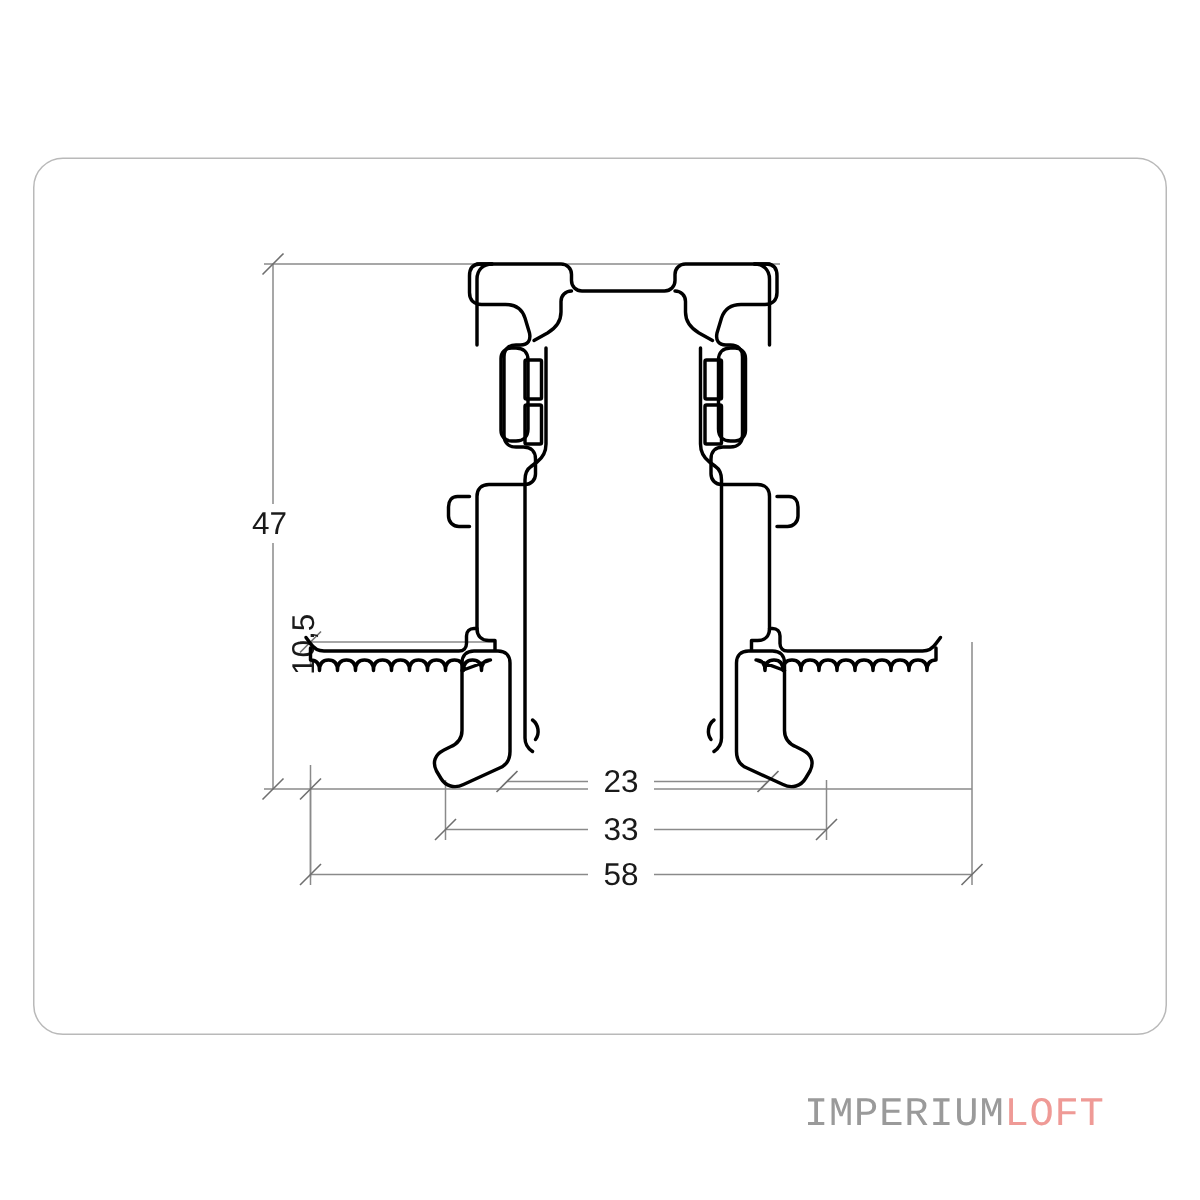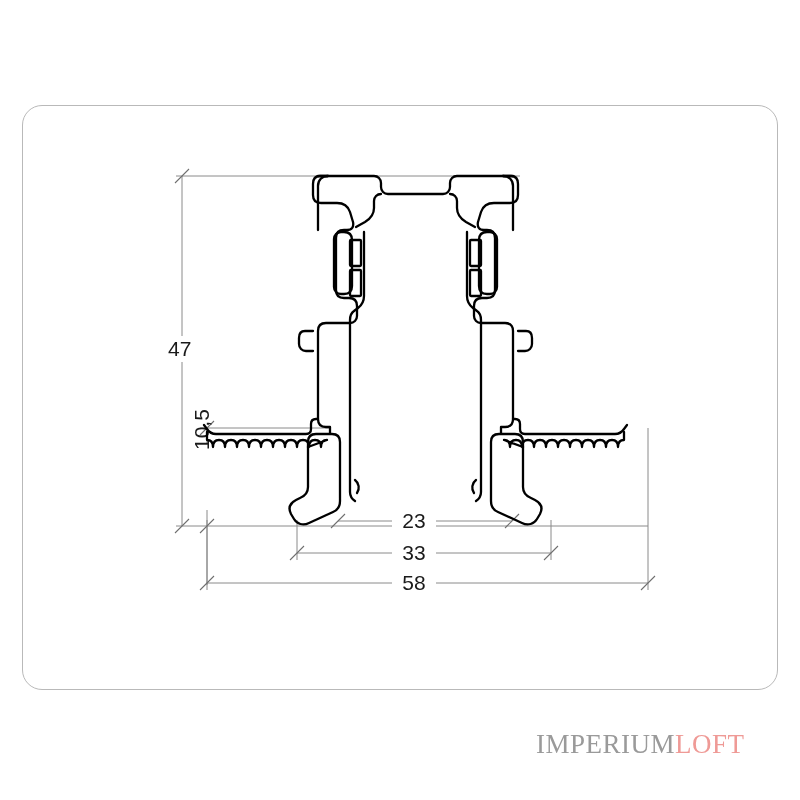--- a/index.html
+++ b/index.html
@@ -44,21 +44,21 @@
 
   
   #logo {
     position: absolute;
     left: 536px;
     top: 729px;
     font-size: 27px;
     letter-spacing: 0.5px;
     font-weight: 400;
     white-space: nowrap;
-    font-family: Liberation Serif, serif;
+    font-family: Liberation Mono, monospace;
   }
   #logo .imperium { color: #9a9a9a; }
   #logo .loft     { color: #ef9a96; }
 </style>
 </head>
 <body>
 
 <div id="root">
 
   <div id="card"></div>

